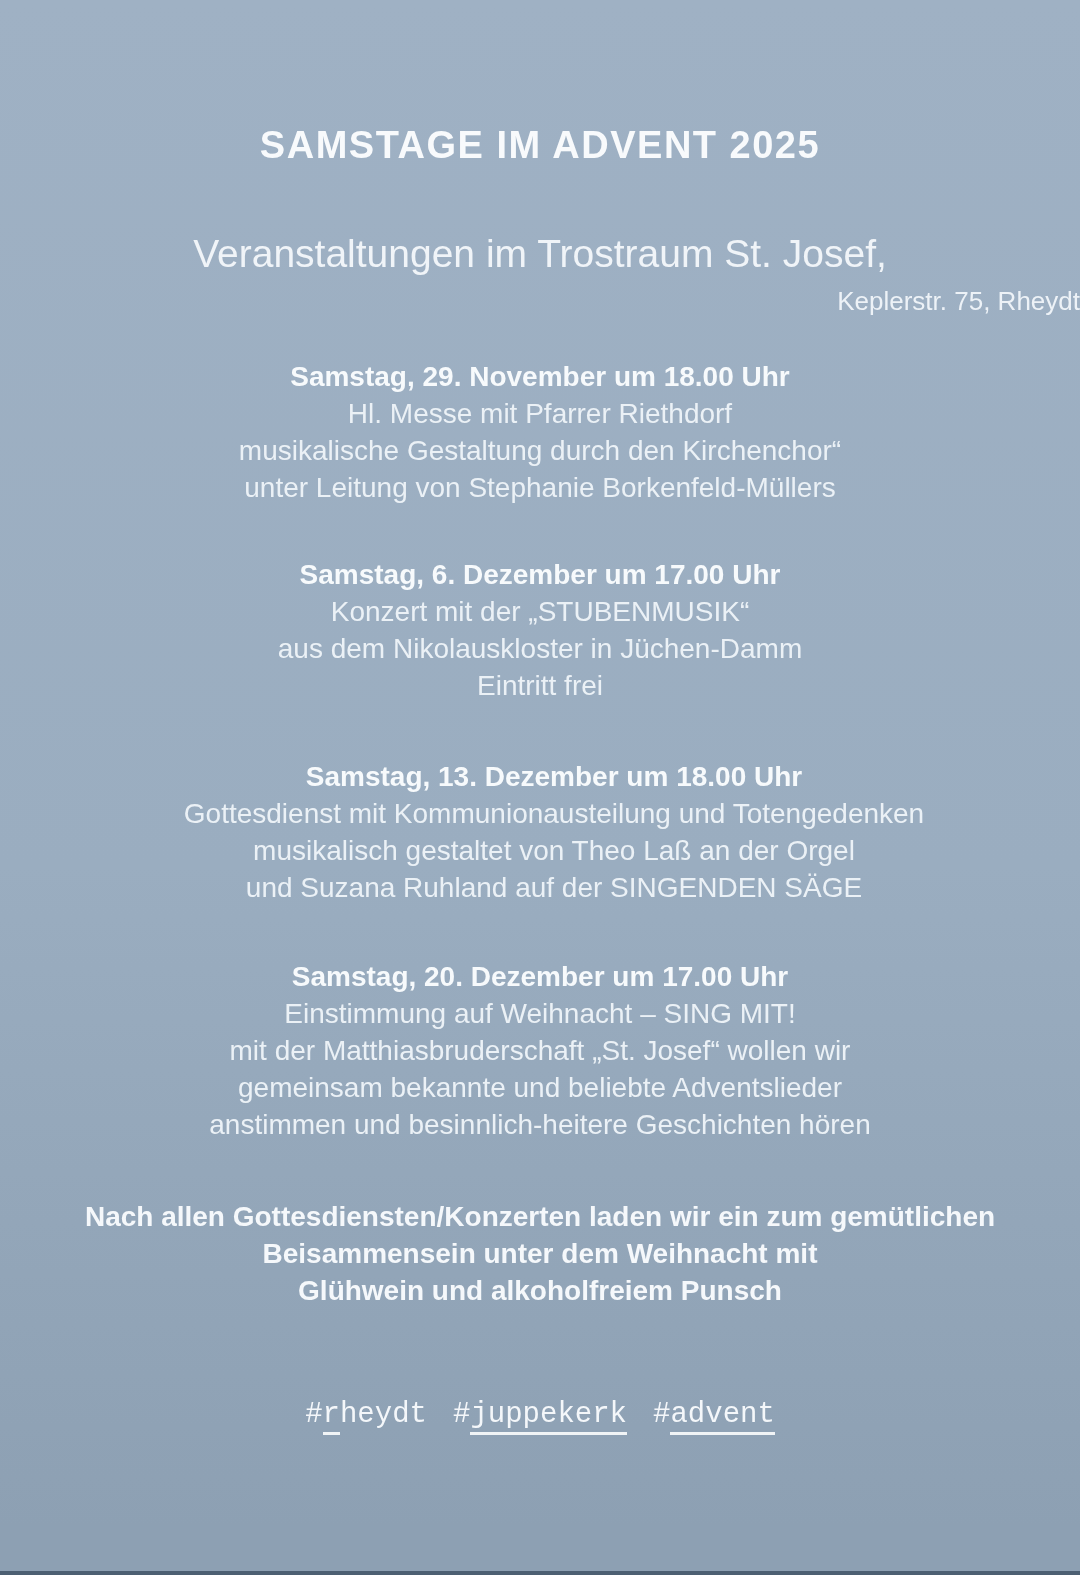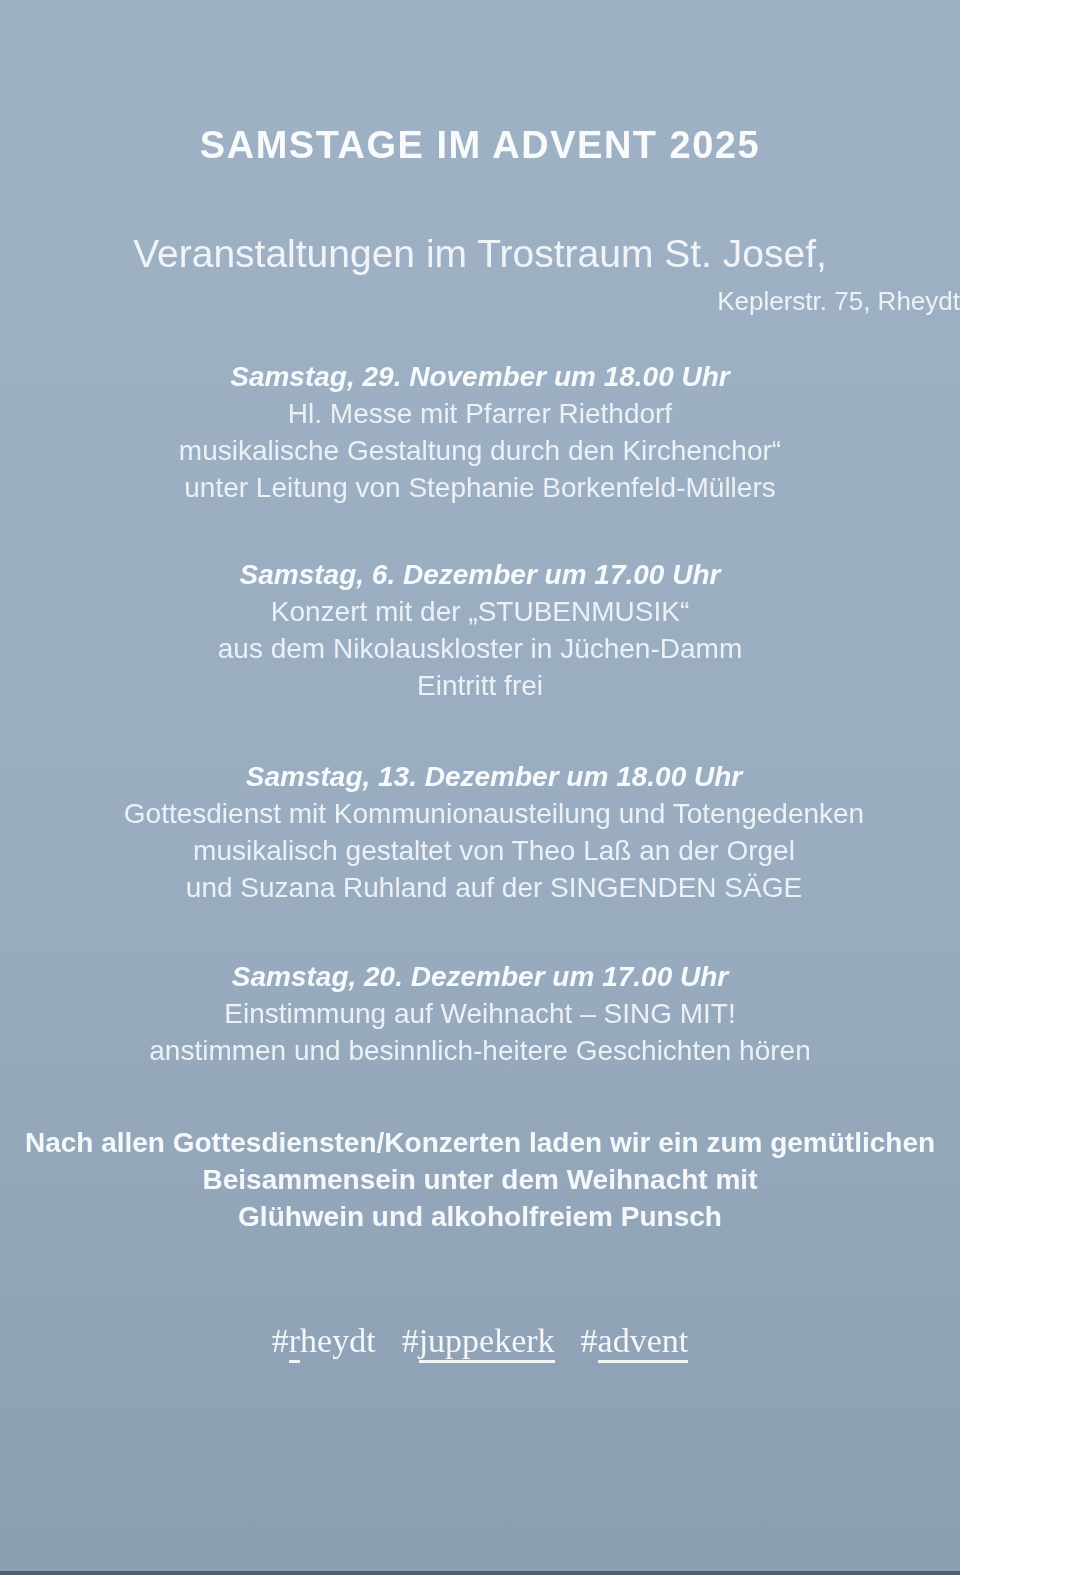--- a/index.html
+++ b/index.html
@@ -1,20 +1,20 @@
 <!DOCTYPE html>
 <html><head>
 <meta charset="utf-8">
 <style>
   html, body { margin: 0; padding: 0; }
   body { width: 1080px; }
 
   .flyer {
     position: relative;
-    width: 960px;
+    width: 1080px;
     height: 1575px;
     box-sizing: border-box;
     background: linear-gradient(180deg, #9fb1c4 0%, #9aadc0 55%, #8da0b3 97%);
     font-family: "Liberation Sans", sans-serif;
     text-align: center;
     color: #eef3f8;
     overflow: hidden;
     padding-top: 122px;
   }
 
@@ -45,43 +45,43 @@
 
   .address {
     margin-top: 6px;
     font-size: 26px;
     line-height: 34px;
     color: #edf2f7;
     text-align: right;
   }
 
   .event { font-size: 28px; line-height: 37px; }
-  .event .event-heading { font-weight: bold; color: #f7fafc; font-style: italic; }
+  .event .event-heading { font-weight: bold; color: #f7fafc; }
   .event .event-line { font-weight: 400; color: #ebf1f6; }
 
   .event-1 { margin-top: 40px; }
   .event-2 { margin-top: 50px; }
   .event-3 { margin-top: 54px; padding-left: 28px; }
   .event-4 { margin-top: 52px; }
 
   .footer-note {
     margin-top: 55px;
     font-size: 28px;
     line-height: 37px;
     font-weight: bold;
     color: #f5f8fb;
   }
 
   .hashtags {
     margin-top: 86px;
     display: flex;
     justify-content: center;
     gap: 26px;
-    font-family: Liberation Serif, serif;
-    font-size: 34px;
+    font-family: Liberation Mono, monospace;
+    font-size: 29px;
     line-height: 40px;
     color: #f4f7fa;
   }
   .hashtags .u {
     border-bottom: 3px solid rgba(255, 255, 255, 0.88);
     padding-bottom: 1px;
   }
 </style>
 </head>
 <body>
@@ -110,20 +110,22 @@
   <section class="event event-3">
     <div class="event-heading">Samstag, 13. Dezember um 18.00 Uhr</div>
     <div class="event-line">Gottesdienst mit Kommunionausteilung und Totengedenken</div>
     <div class="event-line">musikalisch gestaltet von Theo Laß an der Orgel</div>
     <div class="event-line">und Suzana Ruhland auf der SINGENDEN SÄGE</div>
   </section>
 
   <section class="event event-4">
     <div class="event-heading">Samstag, 20. Dezember um 17.00 Uhr</div>
     <div class="event-line">Einstimmung auf Weihnacht – SING MIT!</div>
+    <div class="event-line">mit der Matthiasbruderschaft „St. Josef“ wollen wir</div>
+    <div class="event-line">gemeinsam bekannte und beliebte Adventslieder</div>
     <div class="event-line">anstimmen und besinnlich-heitere Geschichten hören</div>
   </section>
 
   <section class="footer-note">
     <div>Nach allen Gottesdiensten/Konzerten laden wir ein zum gemütlichen</div>
     <div>Beisammensein unter dem Weihnacht mit</div>
     <div>Glühwein und alkoholfreiem Punsch</div>
   </section>
 
   <div class="hashtags">

